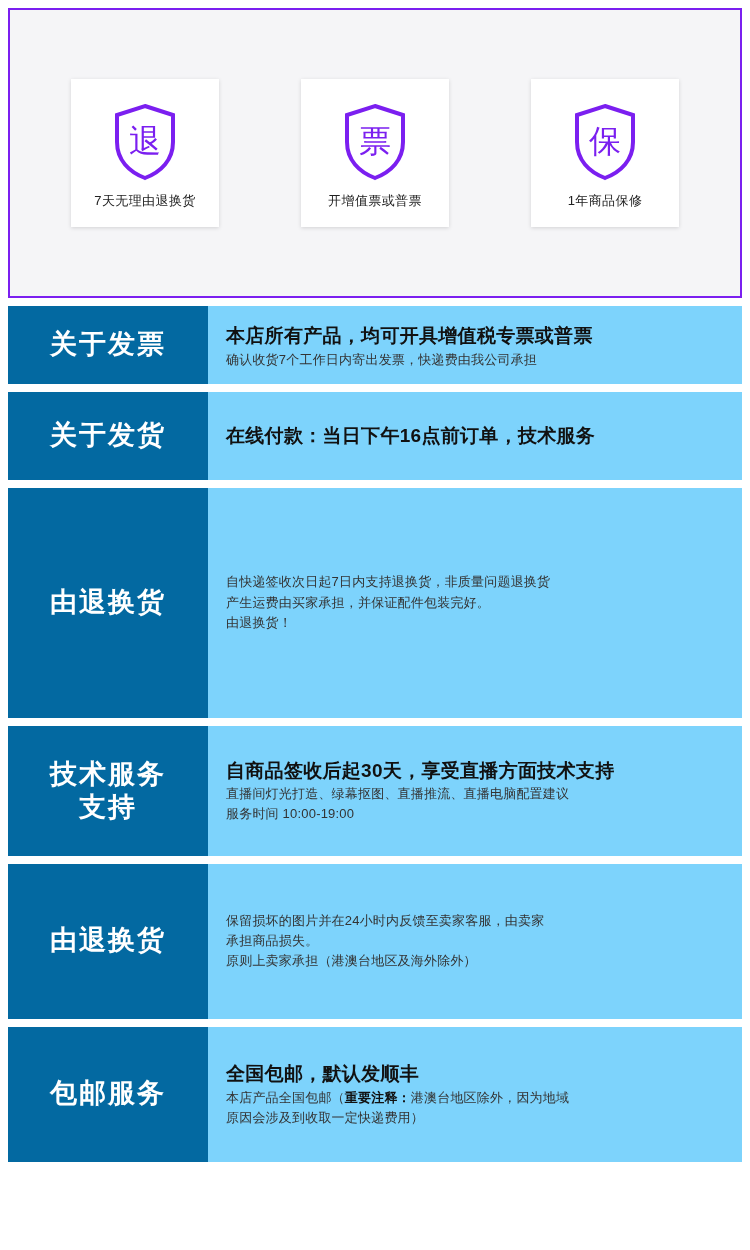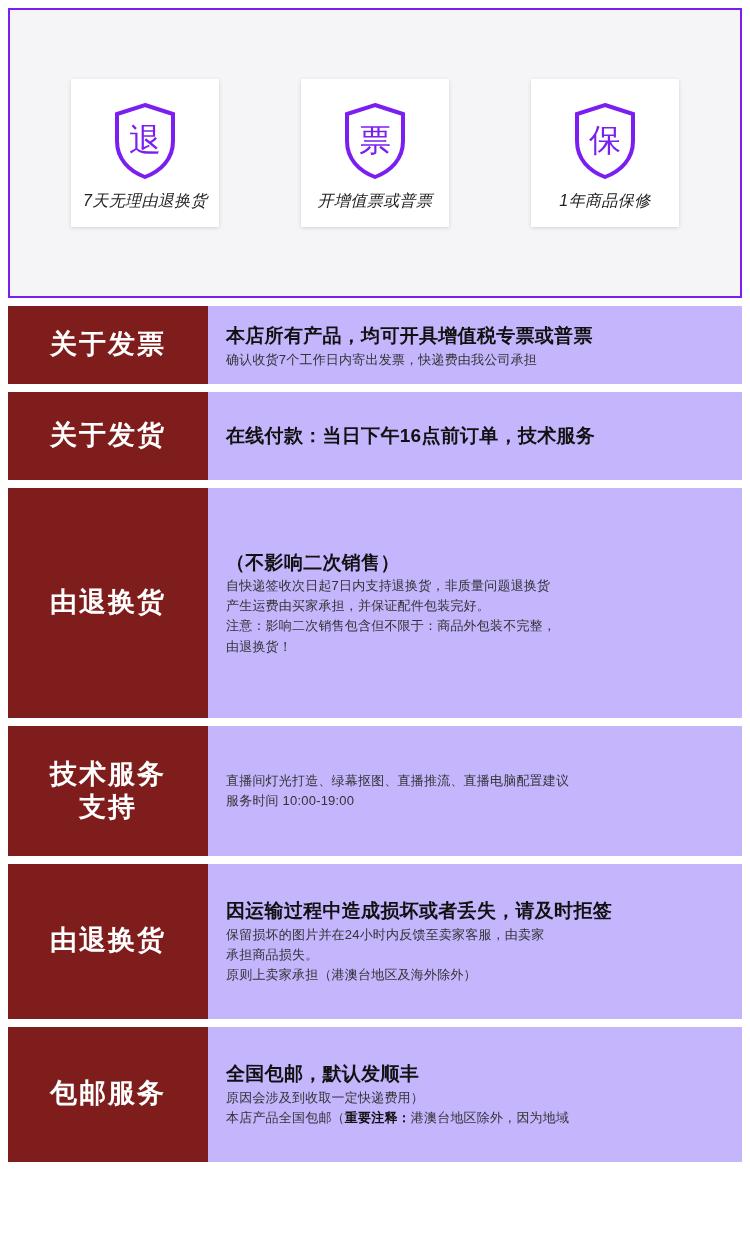--- a/index.html
+++ b/index.html
@@ -60,55 +60,54 @@
     top: 50%;
     left: 50%;
     transform: translate(-50%, -54%);
     font-size: 32px;
     line-height: 1;
     color: #7b1ff0;
     font-family: "DejaVu Sans", "Liberation Sans", sans-serif;
     font-weight: 500;
   }
   .badge-caption {
-    font-size: 16px;
+    font-size: 13px;
     color: #222222;
     letter-spacing: 0.4px;
-    font-style: italic;
   }
 
   
   .rows {
     margin: 8px 8px 0 8px;
   }
   .row {
     display: flex;
     background: #f5f5f7;
     margin-bottom: 8px;
     min-height: 72px;
   }
   .row-label {
     width: 200px;
     flex: 0 0 200px;
-    background: #7f1d1d;
+    background: #0369a1;
     color: #ffffff;
     display: flex;
     align-items: center;
     justify-content: center;
     text-align: center;
     font-size: 27px;
     font-weight: bold;
     letter-spacing: 2px;
     line-height: 1.25;
     box-sizing: border-box;
     padding: 6px 4px;
   }
   .row-body {
     flex: 1 1 auto;
-    background: #c4b5fd;
+    background: #7dd3fc;
     padding: 14px 16px 14px 18px;
     box-sizing: border-box;
     display: flex;
     flex-direction: column;
     justify-content: center;
   }
   .line-strong {
     font-size: 19px;
     font-weight: bold;
     color: #111111;
@@ -183,57 +182,55 @@
     <div class="row row-shipping">
       <div class="row-label">关于发货</div>
       <div class="row-body">
         <div class="line-strong">在线付款：当日下午16点前订单，技术服务</div>
       </div>
     </div>
 
     <div class="row row-return">
       <div class="row-label">由退换货</div>
       <div class="row-body">
-        <div class="line-strong">（不影响二次销售）</div>
         <div class="line-normal">自快递签收次日起7日内支持退换货，非质量问题退换货</div>
         <div class="line-normal">产生运费由买家承担，并保证配件包装完好。</div>
-        <div class="line-normal">注意：影响二次销售包含但不限于：商品外包装不完整，</div>
         <div class="line-normal">由退换货！</div>
       </div>
     </div>
 
     <div class="row row-tech">
       <div class="row-label label-two-line">
         <div>
           <div>技术服务</div>
           <div>支持</div>
         </div>
       </div>
       <div class="row-body">
+        <div class="line-strong">自商品签收后起30天，享受直播方面技术支持</div>
         <div class="line-normal">直播间灯光打造、绿幕抠图、直播推流、直播电脑配置建议</div>
         <div class="line-normal">服务时间 10:00-19:00</div>
       </div>
     </div>
 
     <div class="row row-logistics">
       <div class="row-label">由退换货</div>
       <div class="row-body">
-        <div class="line-strong">因运输过程中造成损坏或者丢失，请及时拒签</div>
         <div class="line-normal">保留损坏的图片并在24小时内反馈至卖家客服，由卖家</div>
         <div class="line-normal">承担商品损失。</div>
         <div class="line-normal">原则上卖家承担（港澳台地区及海外除外）</div>
       </div>
     </div>
 
     <div class="row row-freeship">
       <div class="row-label">包邮服务</div>
       <div class="row-body">
         <div class="line-strong">全国包邮，默认发顺丰</div>
-        <div class="line-normal">原因会涉及到收取一定快递费用）</div>
         <div class="line-normal">
           <span>本店产品全国包邮（</span><span class="bold-inline">重要注释：</span><span>港澳台地区除外，因为地域</span>
         </div>
+        <div class="line-normal">原因会涉及到收取一定快递费用）</div>
       </div>
     </div>
 
   </div>
 
 </div>
 
 </body></html>

